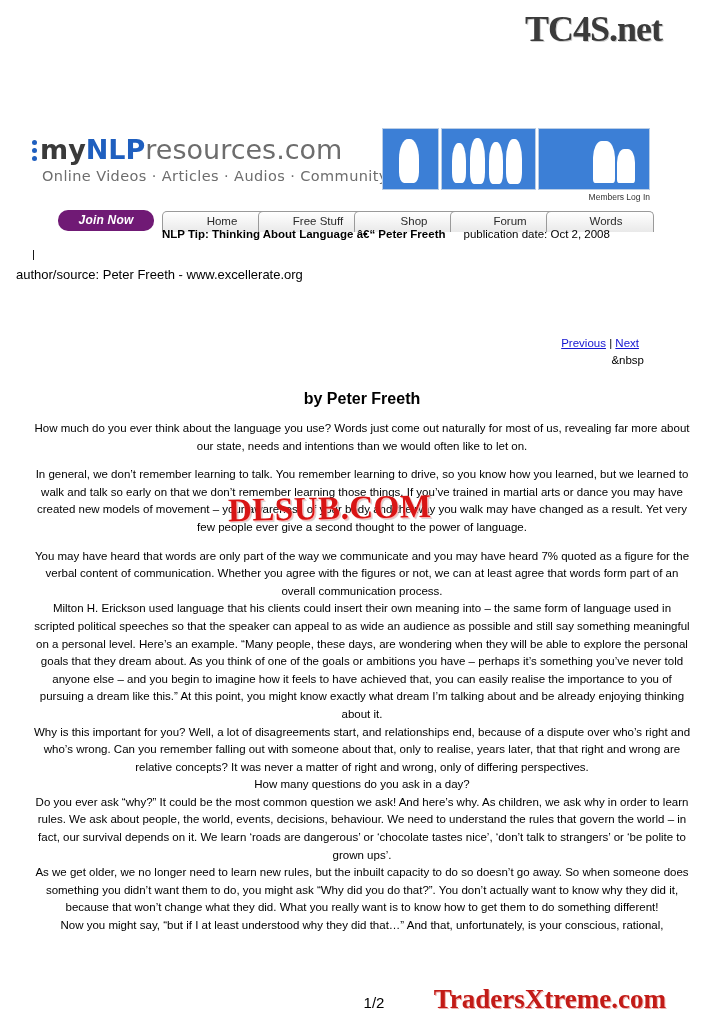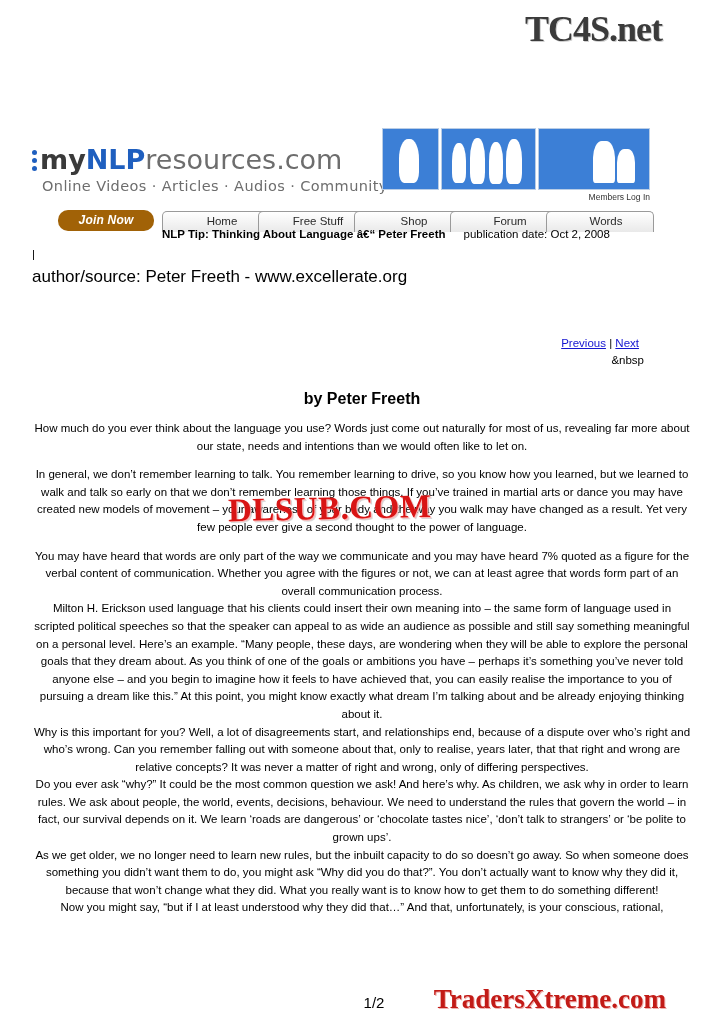--- a/index.html
+++ b/index.html
@@ -39,21 +39,21 @@
   
   .site-header {
     position: absolute;
     left: 32px;
     top: 128px;
     width: 620px;
     height: 106px;
   }
   .logo-box {
     position: absolute;
-    left: 0; top: 14px;
+    left: 0; top: 4px;
     width: 346px;
     height: 72px;
   }
   .logo-line1 {
     position: absolute;
     left: 8px;
     top: 2px;
     font-family: "DejaVu Sans", sans-serif;
     font-size: 27px;
     color: #6d6d6d;
@@ -129,21 +129,21 @@
     position: absolute;
     left: 26px;
     top: 82px;
     width: 594px;
     height: 22px;
   }
   .nav-join {
     position: absolute;
     left: 0; top: 0;
     width: 96px; height: 21px;
-    background: #a16207;
+    background: #701a75;
     border-radius: 10px;
     color: #ffffff;
     font-size: 12px;
     font-weight: bold;
     font-style: italic;
     text-align: center;
     line-height: 21px;
     letter-spacing: .2px;
   }
   .nav-tab {
@@ -182,23 +182,23 @@
     margin-left: 18px;
   }
   .pipe-line {
     position: absolute;
     left: 32px;
     top: 248px;
     font-size: 11.5px;
   }
   .author-line {
     position: absolute;
-    left: 32px;
+    left: 16px;
     top: 267px;
-    font-size: 17px;
+    font-size: 13px;
   }
 
   
   .nav-links {
     position: absolute;
     right: 37px;
     top: 337px;
     font-size: 11.5px;
     text-align: right;
     white-space: nowrap;
@@ -341,20 +341,21 @@
   <div class="nbsp-line">&amp;nbsp</div>
 
   <div class="byline">by Peter Freeth</div>
 
   <div class="body-text">
     <p>How much do you ever think about the language you use? Words just come out naturally for most of us, revealing far more about our state, needs and intentions than we would often like to let on.</p>
     <p>In general, we don’t remember learning to talk. You remember learning to drive, so you know how you learned, but we learned to walk and talk so early on that we don’t remember learning those things. If you’ve trained in martial arts or dance you may have created new models of movement – your awareness of your body and the way you walk may have changed as a result. Yet very few people ever give a second thought to the power of language.</p>
     <p class="tight">You may have heard that words are only part of the way we communicate and you may have heard 7% quoted as a figure for the verbal content of communication. Whether you agree with the figures or not, we can at least agree that words form part of an overall communication process.</p>
     <p class="tight">Milton H. Erickson used language that his clients could insert their own meaning into – the same form of language used in scripted political speeches so that the speaker can appeal to as wide an audience as possible and still say something meaningful on a personal level. Here’s an example. “Many people, these days, are wondering when they will be able to explore the personal goals that they dream about. As you think of one of the goals or ambitions you have – perhaps it’s something you’ve never told anyone else – and you begin to imagine how it feels to have achieved that, you can easily realise the importance to you of pursuing a dream like this.” At this point, you might know exactly what dream I’m talking about and be already enjoying thinking about it.</p>
     <p class="tight">Why is this important for you? Well, a lot of disagreements start, and relationships end, because of a dispute over who’s right and who’s wrong. Can you remember falling out with someone about that, only to realise, years later, that that right and wrong are relative concepts? It was never a matter of right and wrong, only of differing perspectives.</p>
+    <p class="tight">How many questions do you ask in a day?</p>
     <p class="tight">Do you ever ask “why?” It could be the most common question we ask! And here’s why. As children, we ask why in order to learn rules. We ask about people, the world, events, decisions, behaviour. We need to understand the rules that govern the world – in fact, our survival depends on it. We learn ‘roads are dangerous’ or ‘chocolate tastes nice’, ‘don’t talk to strangers’ or ‘be polite to grown ups’.</p>
     <p class="tight">As we get older, we no longer need to learn new rules, but the inbuilt capacity to do so doesn’t go away. So when someone does something you didn’t want them to do, you might ask “Why did you do that?”. You don’t actually want to know why they did it, because that won’t change what they did. What you really want is to know how to get them to do something different!</p>
     <p class="tight">Now you might say, “but if I at least understood why they did that…” And that, unfortunately, is your conscious, rational,</p>
   </div>
 
   <div class="dlsub">DLSUB.COM</div>
 
   <div class="page-num">1/2</div>
   <div class="tx-footer">TradersXtreme.com</div>
 

